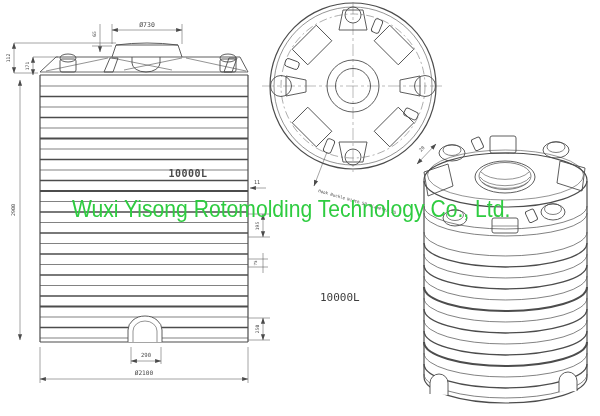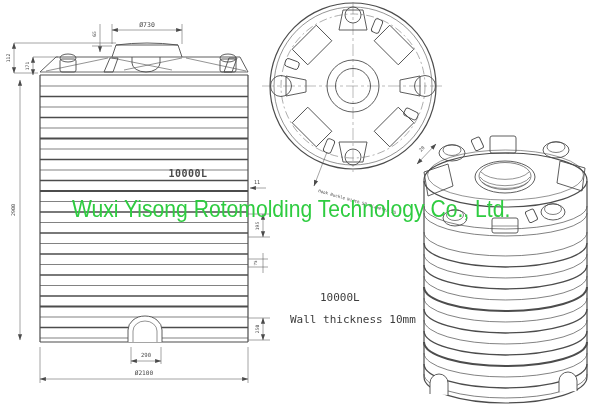--- a/index.html
+++ b/index.html
@@ -257,16 +257,15 @@
       <path d="M430,394 L430,383 A9,9 0 0 1 448,383 L448,395" fill="#ffffff"></path>
       <path d="M559,392 L559,381 A9,9 0 0 1 577,381 L577,391" fill="#ffffff"></path>
     </g>
   </g>
 </svg>
 
 <div class="watermark" style="color: rgb(46, 204, 64);">Wuxi Yisong Rotomolding Technology Co., Ltd.</div>
 
 <div class="specs">
   <div class="spec-title">10000L</div>
-  <div>Wall thickness 10mm</div>
 </div>
 
 </div>
 
 </body></html>

